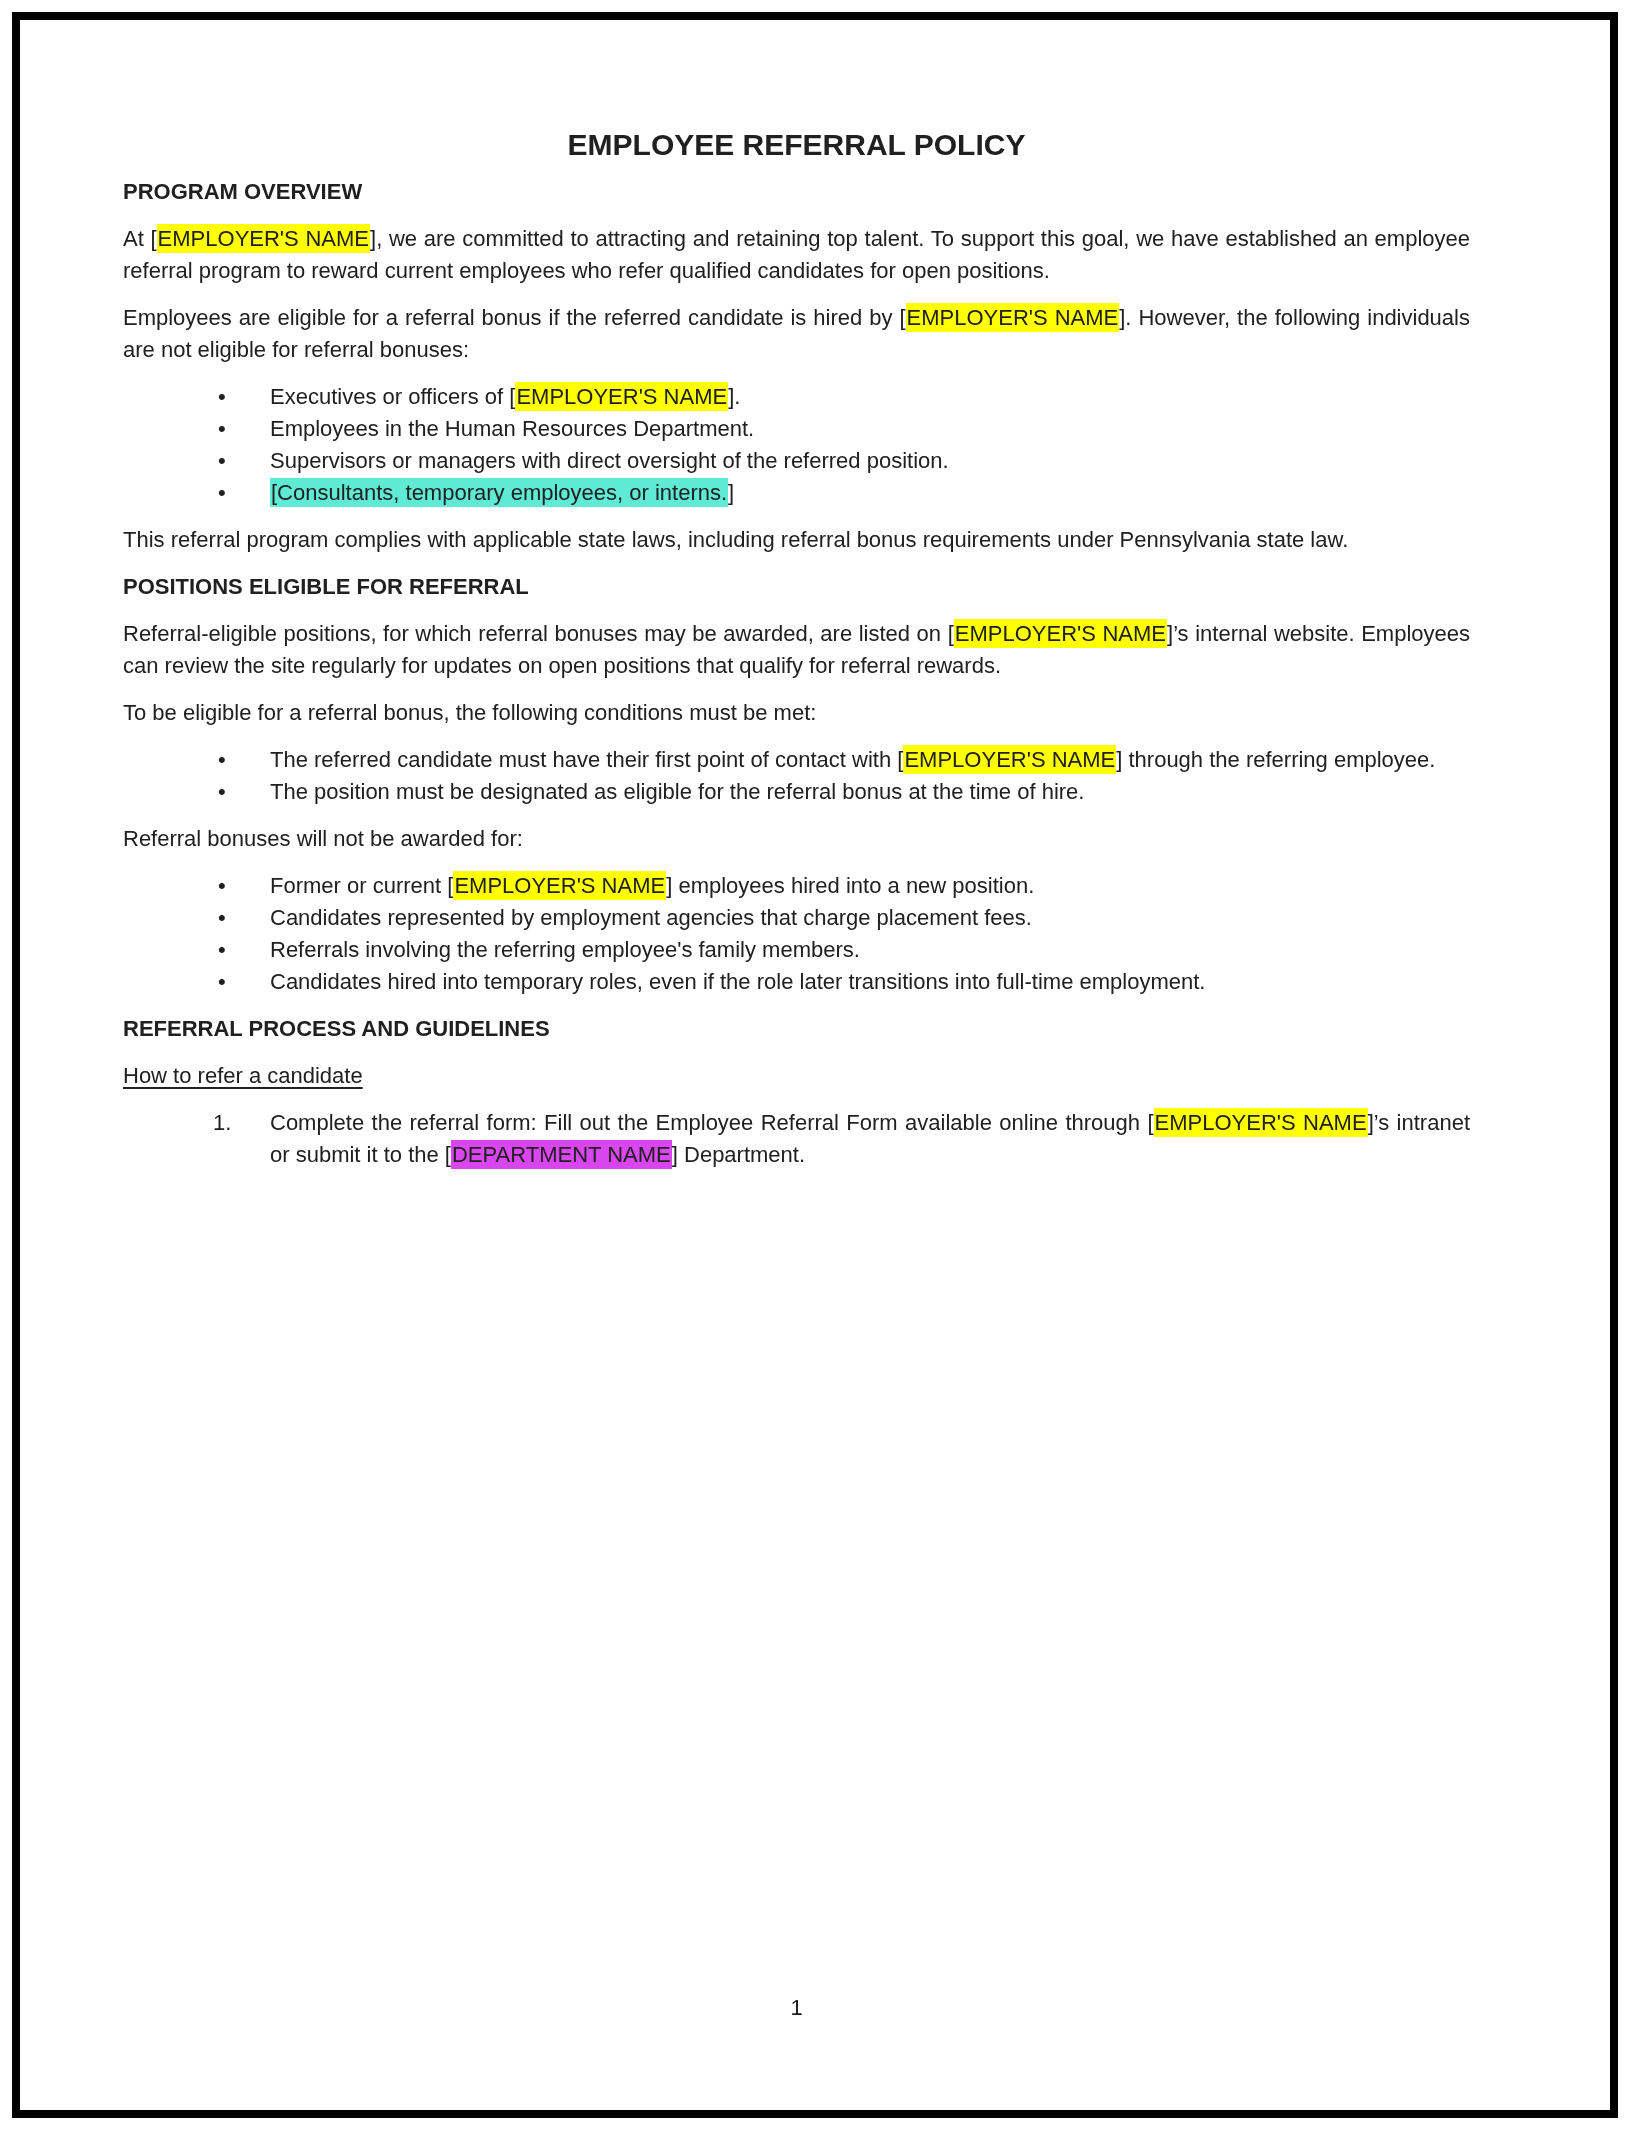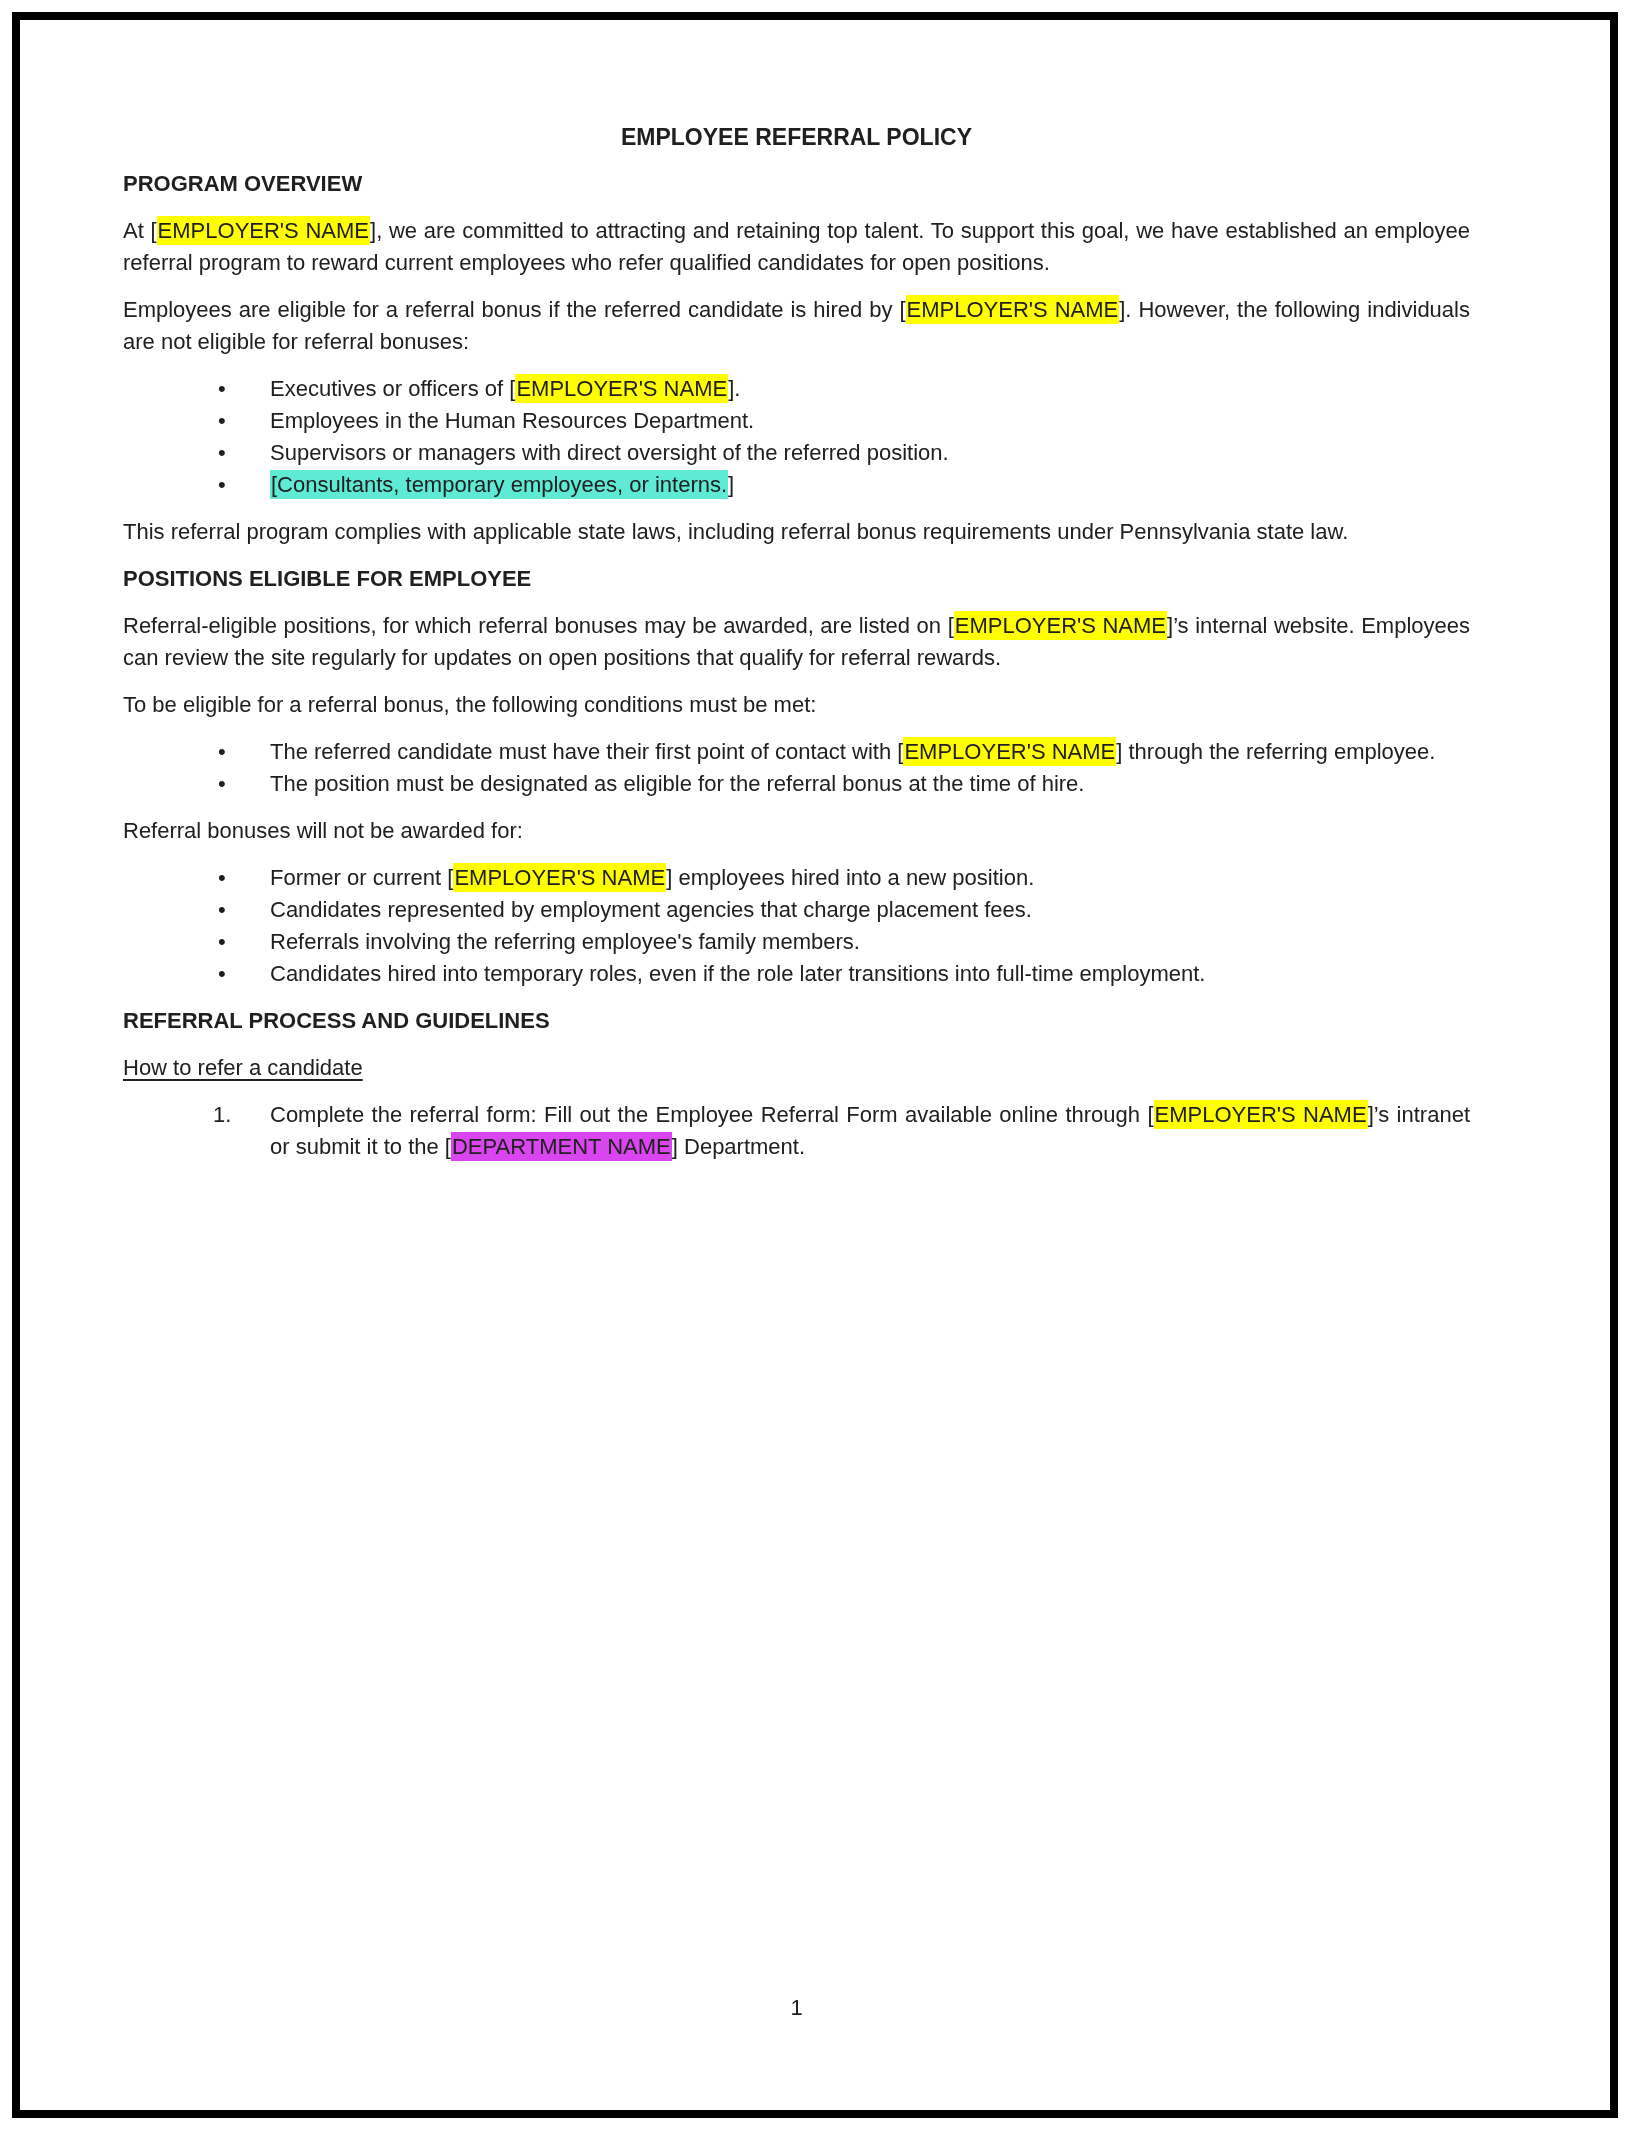--- a/index.html
+++ b/index.html
@@ -20,23 +20,23 @@
     border: 8px solid #000000;
     background: #ffffff;
   }
   .content {
     padding: 101px 140px 0 103px;
     font-size: 22px;
   }
   .doc-title {
     text-align: center;
     font-weight: 700;
-    font-size: 23px;
+    font-size: 30px;
     line-height: 32px;
-    margin: 0 0 15px 0;
+    margin: 8px 0 15px 0;
   }
   .doc-body h2 {
     font-size: 22px;
     font-weight: 700;
     line-height: 32px;
     margin: 7px 0;
   }
   .doc-body h3 {
     font-size: 22px;
     font-weight: 400;
@@ -98,21 +98,21 @@
         <h2><span>PROGRAM OVERVIEW</span></h2>
         <p><span>At [</span><span class="hl" style="background-color: rgb(255, 255, 0);">EMPLOYER'S NAME</span><span>], we are committed to attracting and retaining top talent. To support this goal, we have established an employee referral program to reward current employees who refer qualified candidates for open positions.</span></p>
         <p><span>Employees are eligible for a referral bonus if the referred candidate is hired by [</span><span class="hl" style="background-color: rgb(255, 255, 0);">EMPLOYER'S NAME</span><span>]. However, the following individuals are not eligible for referral bonuses:</span></p>
         <ul>
           <li><span>Executives or officers of [</span><span class="hl" style="background-color: rgb(255, 255, 0);">EMPLOYER'S NAME</span><span>].</span></li>
           <li><span>Employees in the Human Resources Department.</span></li>
           <li><span>Supervisors or managers with direct oversight of the referred position.</span></li>
           <li><span class="hl" style="background-color: #5eead4;">[Consultants, temporary employees, or interns.</span><span>]</span></li>
         </ul>
         <p><span>This referral program complies with applicable state laws, including referral bonus requirements under Pennsylvania state law.</span></p>
-        <h2><span>POSITIONS ELIGIBLE FOR EMPLOYEE</span></h2>
+        <h2><span>POSITIONS ELIGIBLE FOR REFERRAL</span></h2>
         <p><span>Referral-eligible positions, for which referral bonuses may be awarded, are listed on [</span><span class="hl" style="background-color: rgb(255, 255, 0);">EMPLOYER'S NAME</span><span>]’s internal website. Employees can review the site regularly for updates on open positions that qualify for referral rewards.</span></p>
         <p><span>To be eligible for a referral bonus, the following conditions must be met:</span></p>
         <ul>
           <li><span>The referred candidate must have their first point of contact with [</span><span class="hl" style="background-color: rgb(255, 255, 0);">EMPLOYER'S NAME</span><span>] through the referring employee.</span></li>
           <li><span>The position must be designated as eligible for the referral bonus at the time of hire.</span></li>
         </ul>
         <p><span>Referral bonuses will not be awarded for:</span></p>
         <ul>
           <li><span>Former or current [</span><span class="hl" style="background-color: rgb(255, 255, 0);">EMPLOYER'S NAME</span><span>] employees hired into a new position.</span></li>
           <li><span>Candidates represented by employment agencies that charge placement fees.</span></li>

